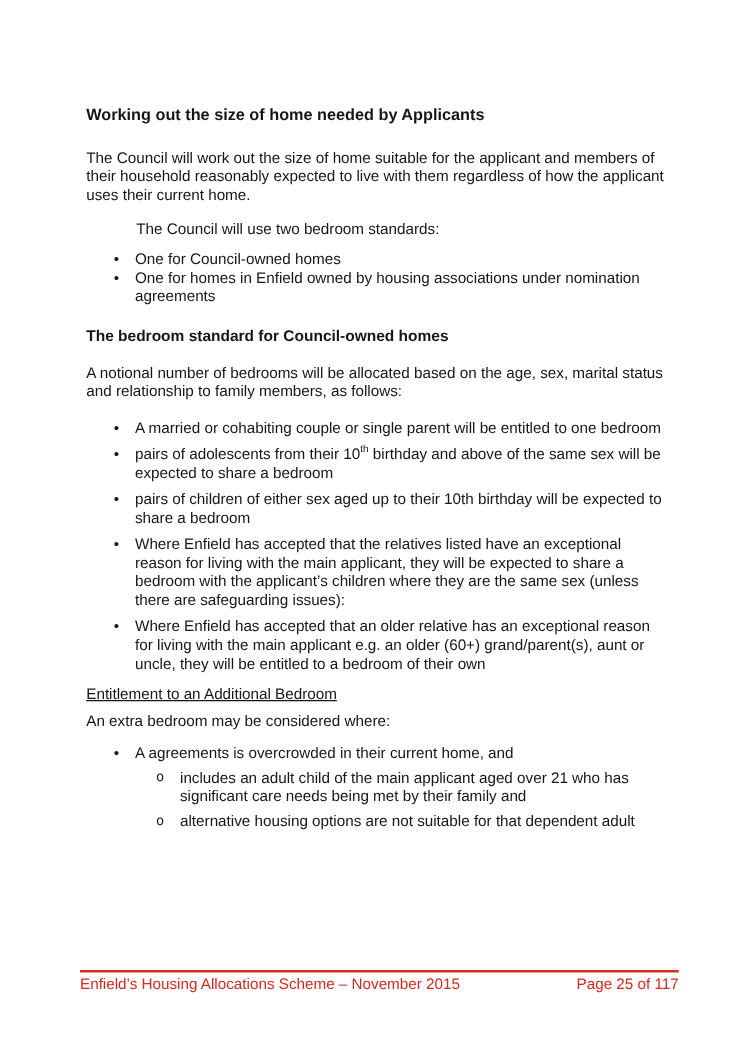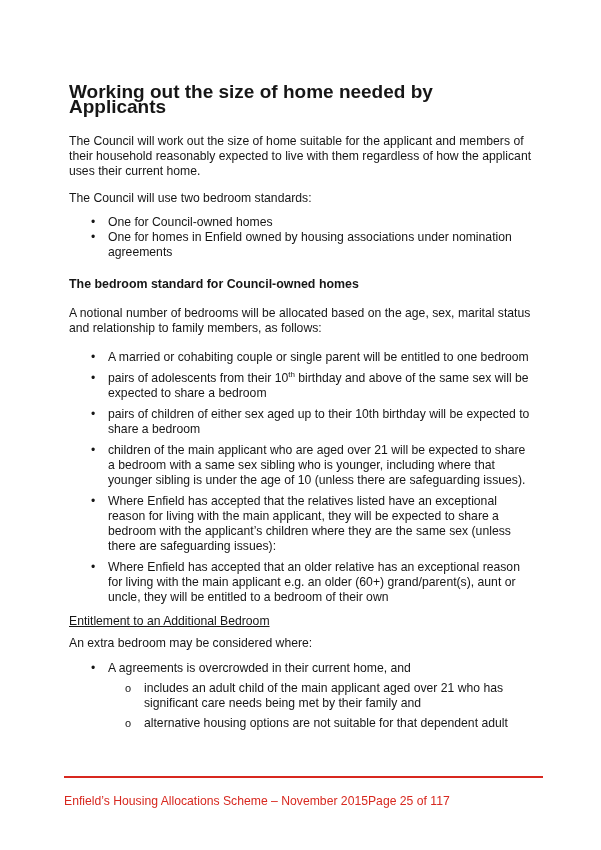--- a/index.html
+++ b/index.html
@@ -17,41 +17,41 @@
   }
   .content {
     position: absolute;
     left: 69px;
     top: 84px;
     width: 463px;
     font-size: 12.2px;
     line-height: 15px;
   }
   h1 {
-    font-size: 19px;
+    font-size: 13px;
     line-height: 15px;
     font-weight: bold;
     margin: 0 0 20px 0;
   }
   h2 {
     font-size: 12.4px;
     line-height: 15px;
     font-weight: bold;
     margin: 0 0 14px 0;
   }
   h3.underlined {
     font-size: 12.2px;
     line-height: 15px;
     font-weight: normal;
     text-decoration: underline;
     margin: 9px 0 7px 0;
   }
   p { margin: 0; }
   p.intro        { margin-bottom: 12px; }
-  p.standards-in { margin-bottom: 9px; }
+  p.standards-in { margin-bottom: 9px; margin-left: 40px; }
   p.bedroom-in   { margin-bottom: 14px; }
   p.extra-in     { margin-bottom: 10px; }
 
   ul { list-style: none; margin: 0; padding: 0; }
   ul.l1 > li {
     position: relative;
     padding-left: 39px;
   }
   ul.l1 > li::before {
     content: "\2022";
@@ -79,22 +79,22 @@
     vertical-align: super;
   }
   .footer {
     position: absolute;
     left: 64px;
     top: 776px;
     width: 479px;
     border-top: 2px solid var(--accent, #d8281f);
     color: var(--accent, #d8281f);
     display: flex;
-    justify-content: flex-start;
-    padding-top: 16px;
+    justify-content: space-between;
+    padding-top: 2px;
     font-size: 12.2px;
     line-height: 15px;
   }
 </style>
 </head>
 <body>
 
 <div class="content">
 
   <h1>Working out the size of home needed by Applicants</h1>
@@ -112,21 +112,20 @@
 
   <p class="bedroom-in">A notional number of bedrooms will be allocated based on the age, sex, marital status and relationship to family members, as follows:</p>
 
   <ul class="l1 spaced">
     <li>A married or cohabiting couple or single parent will be entitled to one bedroom</li>
 
     <li><span>pairs of adolescents from their 10</span><sup>th</sup><span> birthday and above of the same sex will be expected to share a bedroom</span></li>
 
     <li>pairs of children of either sex aged up to their 10th birthday will be expected to share a bedroom</li>
 
-    <li>children of the main applicant who are aged over 21 will be expected to share a bedroom with a same sex sibling who is younger, including where that younger sibling is under the age of 10 (unless there are safeguarding issues).</li>
 
     <li>
       <span>Where Enfield has accepted that the relatives listed have an exceptional reason for living with the main applicant, they will be expected to share a bedroom with the applicant’s children where they are the same sex (unless there are safeguarding issues):</span>
     </li>
 
     <li>Where Enfield has accepted that an older relative has an exceptional reason for  living with the main applicant e.g. an older (60+) grand/parent(s), aunt or uncle, they will be entitled to a bedroom of their own</li>
   </ul>
 
   <h3 class="underlined">Entitlement to an Additional Bedroom</h3>
 

